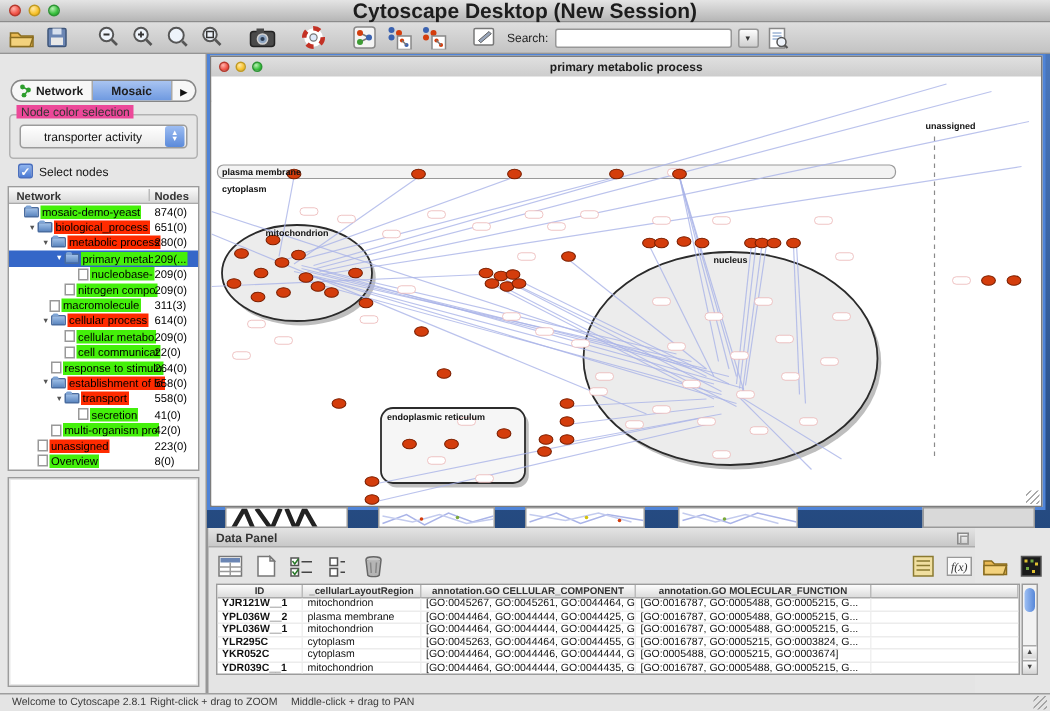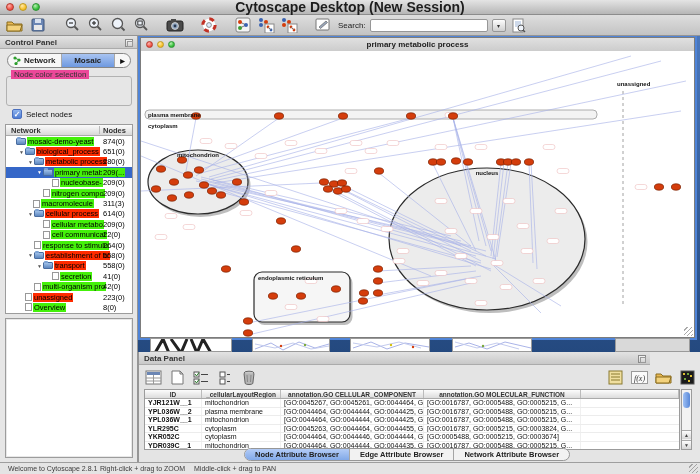--- a/index.html
+++ b/index.html
@@ -208,42 +208,45 @@
         <line x1="3" y1="4" x2="9" y2="4" stroke="#9db4d6"></line>
         <line x1="3" y1="6" x2="9" y2="6" stroke="#9db4d6"></line>
         <line x1="3" y1="8" x2="9" y2="8" stroke="#9db4d6"></line>
         <circle cx="9" cy="10" r="3" fill="#eef3fa" stroke="#555"></circle>
         <line x1="11" y1="12" x2="13" y2="14" stroke="#555" stroke-width="1.4"></line>
       </svg>
     </div>
 </div>
 
 <div id="control-panel">
-  <div class="panel-header">
-    <span>Control Panel</span>
-    <div class="float-icon"></div>
-  </div>
   <div id="cp-tabs">
       <div class="seg">
         <svg width="8" height="9">
           <circle cx="2" cy="2" r="1.6" fill="#2e9e2e"></circle>
           <circle cx="6" cy="4" r="1.6" fill="#2e9e2e"></circle>
           <circle cx="3" cy="7.5" r="1.6" fill="#2e9e2e"></circle>
           <line x1="2" y1="2" x2="6" y2="4" stroke="#2e9e2e"></line>
           <line x1="6" y1="4" x2="3" y2="7.5" stroke="#2e9e2e"></line>
         </svg>
         <span>Network</span>
       </div>
       <div class="seg sel">
         <span>Mosaic</span>
       </div>
       <div class="seg arrow">▶</div>
     </div>
   <div id="groupbox"></div>
   <span id="groupbox-label">Node color selection</span>
+  <div id="combo">
+    <span id="combo-value">transporter activity</span>
+    <div id="combo-stepper">
+        <span>▲</span>
+        <span>▼</span>
+      </div>
+  </div>
   <div id="select-row">
     <div id="select-checkbox">✓</div>
     <span id="select-label">Select nodes</span>
   </div>
   <div id="tree">
     <div id="tree-header">
       <span id="tree-col-network">Network</span>
       <div class="colsep"></div>
       <span id="tree-col-nodes">Nodes</span>
     </div>
@@ -673,25 +676,20 @@
           <div class="dp-cell" style="width: 143px;">[GO:0044464, GO:0044444, GO:0044435, G...</div>
           <div class="dp-cell" style="width: 157px;">[GO:0016787, GO:0005488, GO:0005215, G...</div>
         </div>
       </div>
   </div>
   <div id="dp-scroll">
     <div id="dp-thumb"></div>
     <div class="dp-arr" style="top:40px">▲</div>
     <div class="dp-arr" style="top:50px">▼</div>
   </div>
-  <div id="dp-tabs">
-      <div class="dp-tab sel">Node Attribute Browser</div>
-      <div class="dp-tab">Edge Attribute Browser</div>
-      <div class="dp-tab">Network Attribute Browser</div>
-    </div>
 </div>
 
 <div id="statusbar">
   <span class="status-text" style="left:8px">Welcome to Cytoscape 2.8.1</span>
   <span class="status-text" style="left:100px">Right-click + drag to ZOOM</span>
   <span class="status-text" style="left:194px">Middle-click + drag to PAN</span>
   <div id="status-grip"></div>
 </div>
 
 </body></html>

